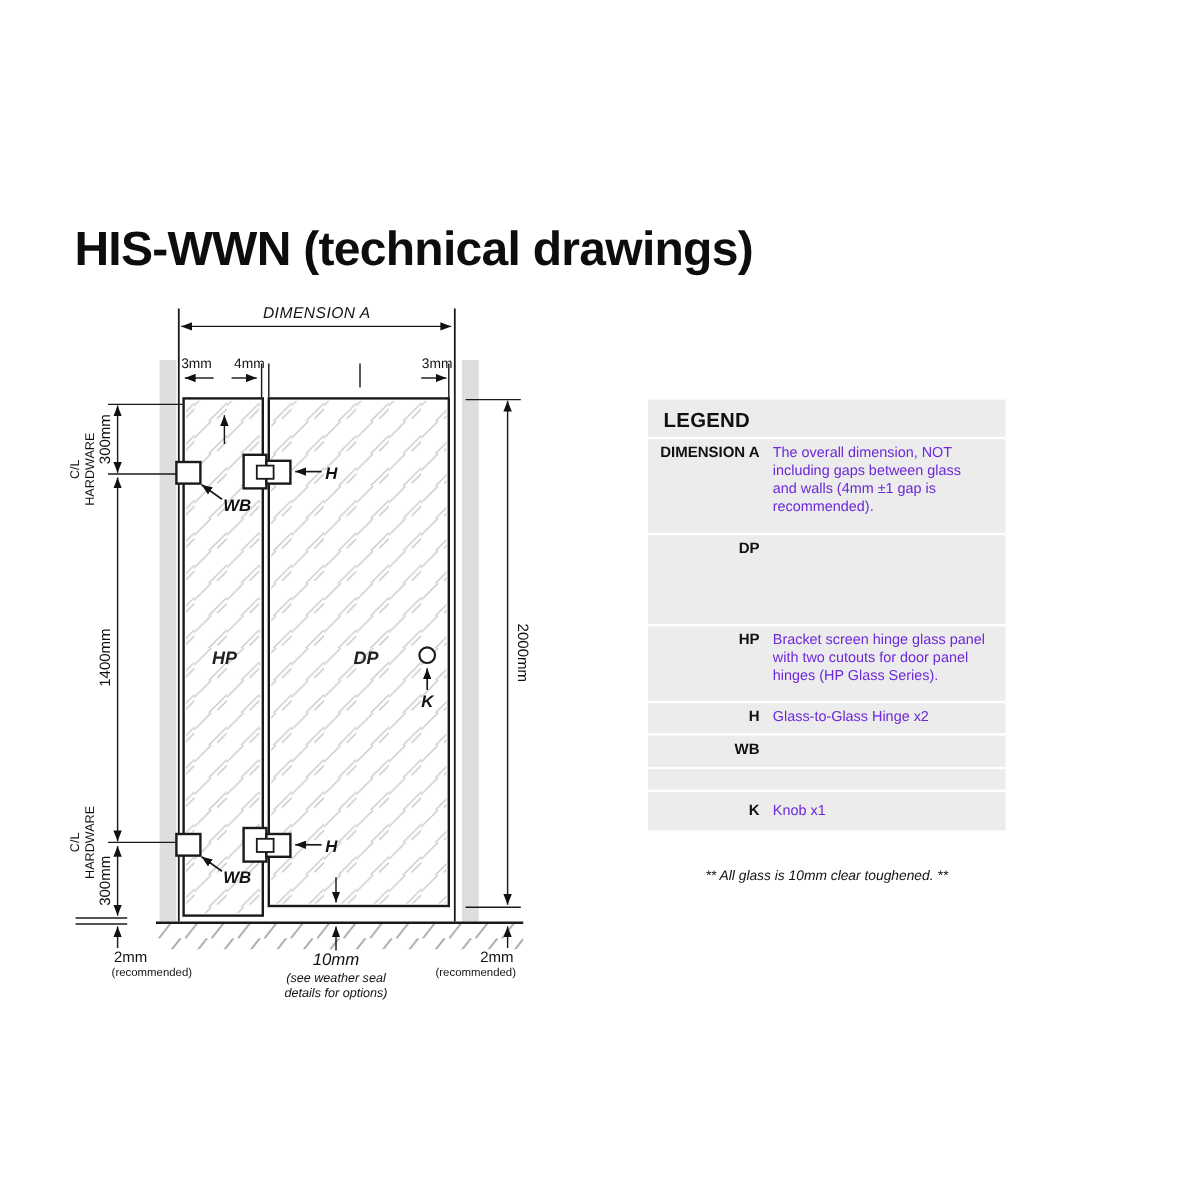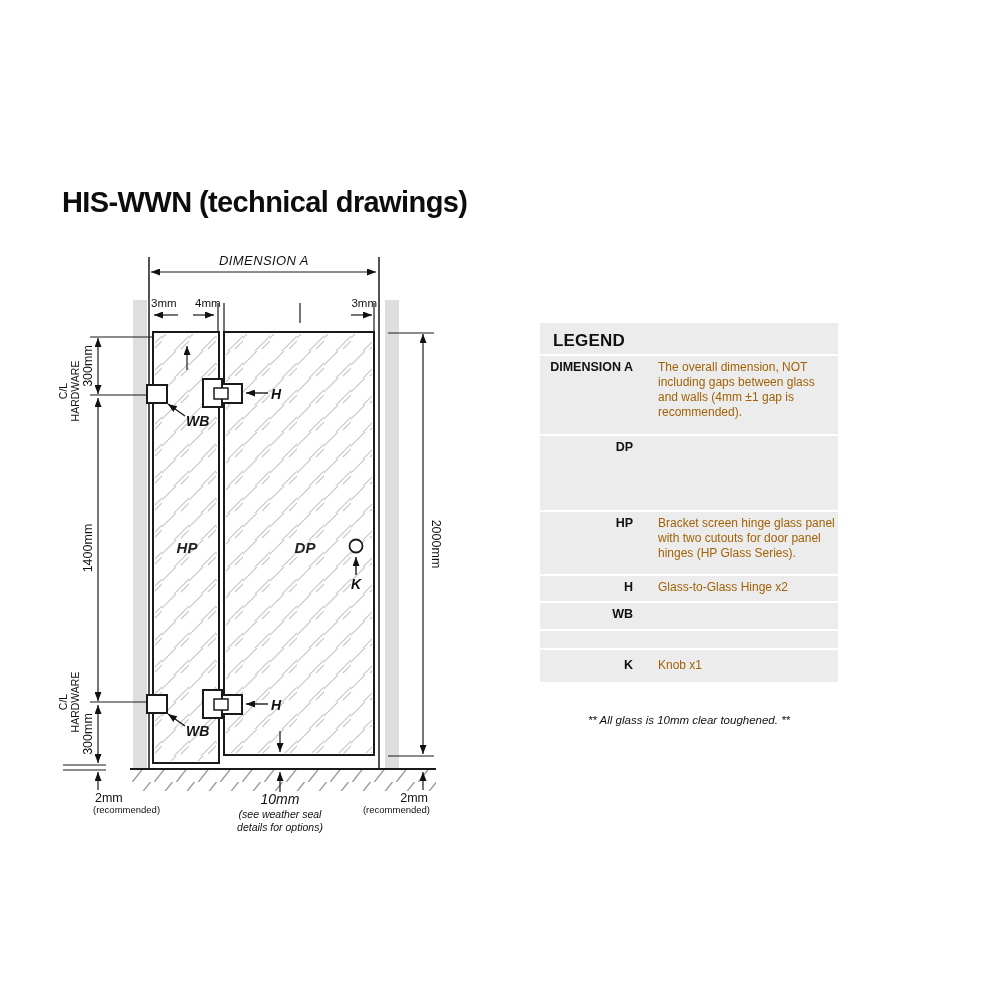--- a/index.html
+++ b/index.html
@@ -4,46 +4,46 @@
 <style>
   html,body{margin:0;padding:0;}
   body{
     width:1000px;height:1000px;background:#ffffff;
     font-family:"Liberation Sans", sans-serif;color:#111;
     position:relative;overflow:hidden;
   }
   .page{position:absolute;inset:0;}
   .title{
     position:absolute;left:62px;top:186px;margin:0;
-    font-size:29px;font-weight:bold;letter-spacing:-0.6px;color:#0d0d0d;
+    font-size:40px;font-weight:bold;letter-spacing:-0.6px;color:#0d0d0d;
     white-space:nowrap;
   }
   svg.drawing{position:absolute;left:40px;top:240px;width:470px;height:610px;}
   svg text{font-family:"Liberation Sans", sans-serif;fill:#111;}
   .dimlbl{font-size:11.5px;}
   .dimlbl-r{font-size:12.5px;}
   .dima{font-size:13px;font-style:italic;letter-spacing:0.4px;}
   .cl{font-size:10.5px;}
   .plabel{font-size:15px;font-style:italic;font-weight:bold;fill:#222;}
   .hwlabel{font-size:14px;font-style:italic;font-weight:bold;}
   .mm2{font-size:12.5px;}
   .rec{font-size:9.5px;}
   .mm10{font-size:14px;font-style:italic;}
   .seal{font-size:10.5px;font-style:italic;}
 
-  .legend{position:absolute;left:540px;top:323px;width:298px;}
+  .legend{position:absolute;left:540px;top:333px;width:298px;}
   .legend-box{background:#ececec;}
   .legend-header{
     height:21px;padding:8px 0 2px 13px;font-size:17px;font-weight:bold;
     border-bottom:2px solid #ffffff;letter-spacing:0.2px;
   }
   .lrow{display:flex;border-bottom:2px solid #ffffff;padding-top:4px;box-sizing:border-box;}
   .lrow:last-child{border-bottom:none;}
   .lterm{width:93px;flex:0 0 93px;text-align:right;font-weight:bold;font-size:12.5px;line-height:15px;}
-  .ldesc{margin-left:25px;width:185px;font-size:12px;line-height:15px;white-space:pre-line;color:#a16207;}
+  .ldesc{margin-left:11px;width:185px;font-size:12px;line-height:15px;white-space:pre-line;color:#6d28d9;}
   .ldesc.nowrap{white-space:nowrap;width:auto;overflow:visible;}
   .legend-footnote{
     margin-top:32px;text-align:center;font-size:11.5px;font-style:italic;color:#111;
   }
 </style>
 </head>
 <body>
 
 <div class="page">
 

